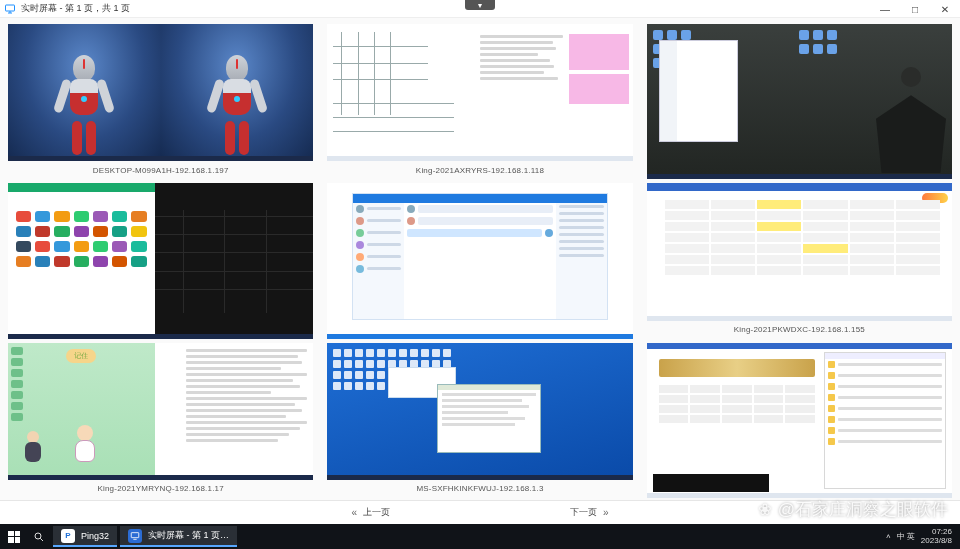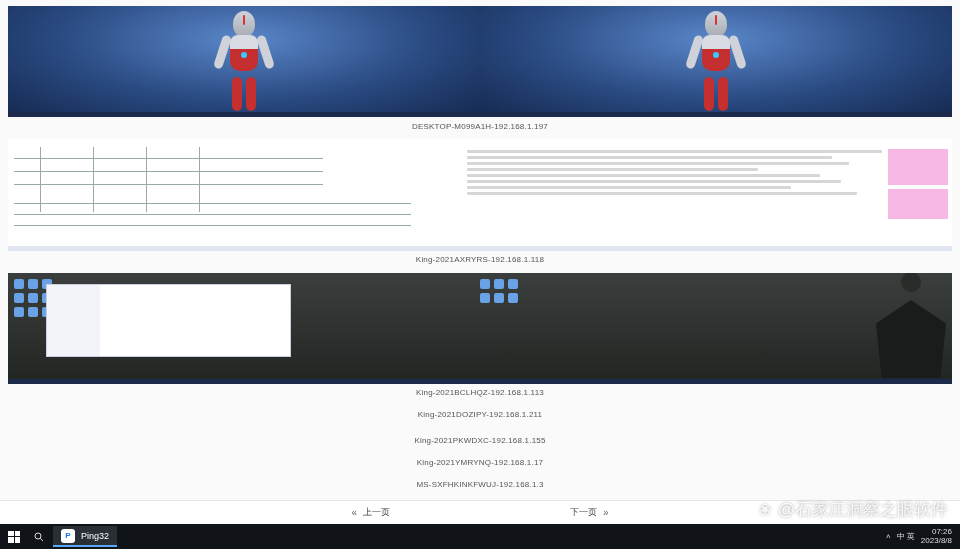--- a/index.html
+++ b/index.html
@@ -23,21 +23,21 @@
   .top-tab {
     position: absolute; left: 50%; top: 0; transform: translateX(-50%);
     width: 30px; height: 10px; background: #555; color: #fff;
     display: flex; align-items: center; justify-content: center; font-size: 8px;
     border-bottom-left-radius: 3px; border-bottom-right-radius: 3px;
   }
 
   
   .grid {
     flex: 1; background: #fafafa; display: grid;
-    grid-template-columns: repeat(1, 1fr);
+    grid-template-columns: repeat(3, 1fr);
     grid-template-rows: repeat(3, 1fr);
     gap: 4px 14px; padding: 6px 8px 2px 8px;
   }
   .cell { display: flex; flex-direction: column; align-items: stretch; }
   .thumb {
     flex: 1; background: #333; border: none; position: relative; overflow: hidden;
     display: flex; align-items: stretch;
   }
   .caption {
     height: 18px; display: flex; align-items: center; justify-content: center;
@@ -186,20 +186,42 @@
   .t9 .exp .erow{display:flex;align-items:center;gap:3px;padding:2px 3px;}
   .t9 .exp .fico{width:7px;height:7px;background:#f5c84b;border-radius:1px;}
   .t9 .exp .fl{flex:1;height:3px;background:#ddd;border-radius:1px;}
   .t9 .toolbar{position:absolute;left:0;right:0;top:0;height:6px;background:#3268c9;}
 </style>
 </head>
 <body>
 
 <div class="window">
 
+  <div class="titlebar">
+    <svg class="tb-icon" viewBox="0 0 24 24" fill="none" stroke="currentColor" stroke-width="2">
+        <rect x="3" y="4" width="18" height="12" rx="1"></rect>
+        <line x1="8" y1="20" x2="16" y2="20"></line>
+        <line x1="12" y1="16" x2="12" y2="20"></line>
+      </svg>
+    <span>实时屏幕 - 第 1 页，共 1 页</span>
+    <div class="top-tab">
+        <span>▾</span>
+      </div>
+    <div class="tb-ctrls">
+      <div class="tb-btn">
+          <span>—</span>
+        </div>
+      <div class="tb-btn">
+          <span>□</span>
+        </div>
+      <div class="tb-btn">
+          <span>✕</span>
+        </div>
+    </div>
+  </div>
 
   <div class="grid">
 
     <div class="cell">
       <div class="thumb t1">
         <div class="half">
             <div class="fig">
               <div class="arm l"></div>
               <div class="arm r"></div>
               <div class="head"></div>
@@ -285,21 +307,20 @@
               <span></span>
               <span></span>
             </div>
           <div class="anime">
               <div class="cloak"></div>
               <div class="hd"></div>
             </div>
         </div>
         <div class="tb-taskbar"></div>
       </div>
-      <div class="caption">King-2021BCLHQZ-192.168.1.113</div>
     </div>
 
     <div class="cell">
       <div class="thumb t4" style="background:#fff">
         <div class="pane-l">
           <div class="topbar"></div>
           <div class="appicons">
             <span style="background:#e74c3c"></span>
               <span style="background:#3498db"></span>
               <span style="background:#f39c12"></span>
@@ -335,21 +356,20 @@
             <div class="cad-rule" style="top:34%"></div>
           <div class="cad-rule" style="top:46%"></div>
             <div class="cad-rule" style="top:58%"></div>
           <div class="cad-rule" style="top:70%"></div>
           <div style="position:absolute;left:18%;top:18%;bottom:14%;width:1px;background:#2a2a2a;"></div>
           <div style="position:absolute;left:44%;top:18%;bottom:14%;width:1px;background:#2a2a2a;"></div>
           <div style="position:absolute;left:70%;top:18%;bottom:14%;width:1px;background:#2a2a2a;"></div>
         </div>
         <div class="tb-taskbar"></div>
       </div>
-      <div class="caption">King-2021DOZIPY-192.168.1.211</div>
     </div>
 
     <div class="cell">
       <div class="thumb t5">
         <div class="chat">
           <div class="hdr"></div>
           <div class="lcol">
             <div class="row">
                 <span class="avatar"></span>
                 <span class="line"></span>
@@ -707,20 +727,29 @@
   <div class="search">
     <svg width="12" height="12" viewBox="0 0 24 24" fill="none" stroke="currentColor" stroke-width="2">
         <circle cx="10" cy="10" r="6"></circle>
         <line x1="20" y1="20" x2="14.5" y2="14.5"></line>
       </svg>
   </div>
   <div class="task-item active">
     <span class="ico" style="background:#fff;color:#1e6fd6;font-weight:bold">P</span>
     <span>Ping32</span>
   </div>
+  <div class="task-item active">
+    <span class="ico" style="background:#2b6cd4">
+      <svg width="10" height="10" viewBox="0 0 24 24" fill="none" stroke="#fff" stroke-width="2">
+          <rect x="3" y="4" width="18" height="12" rx="1"></rect>
+          <line x1="8" y1="20" x2="16" y2="20"></line>
+        </svg>
+    </span>
+    <span>实时屏幕 - 第 1 页…</span>
+  </div>
   <div class="tray">
     <span>˄</span>
     <span>中 英</span>
     <div class="clock">
       <span>07:26</span>
       <span>2023/8/8</span>
     </div>
   </div>
 </div>
 

